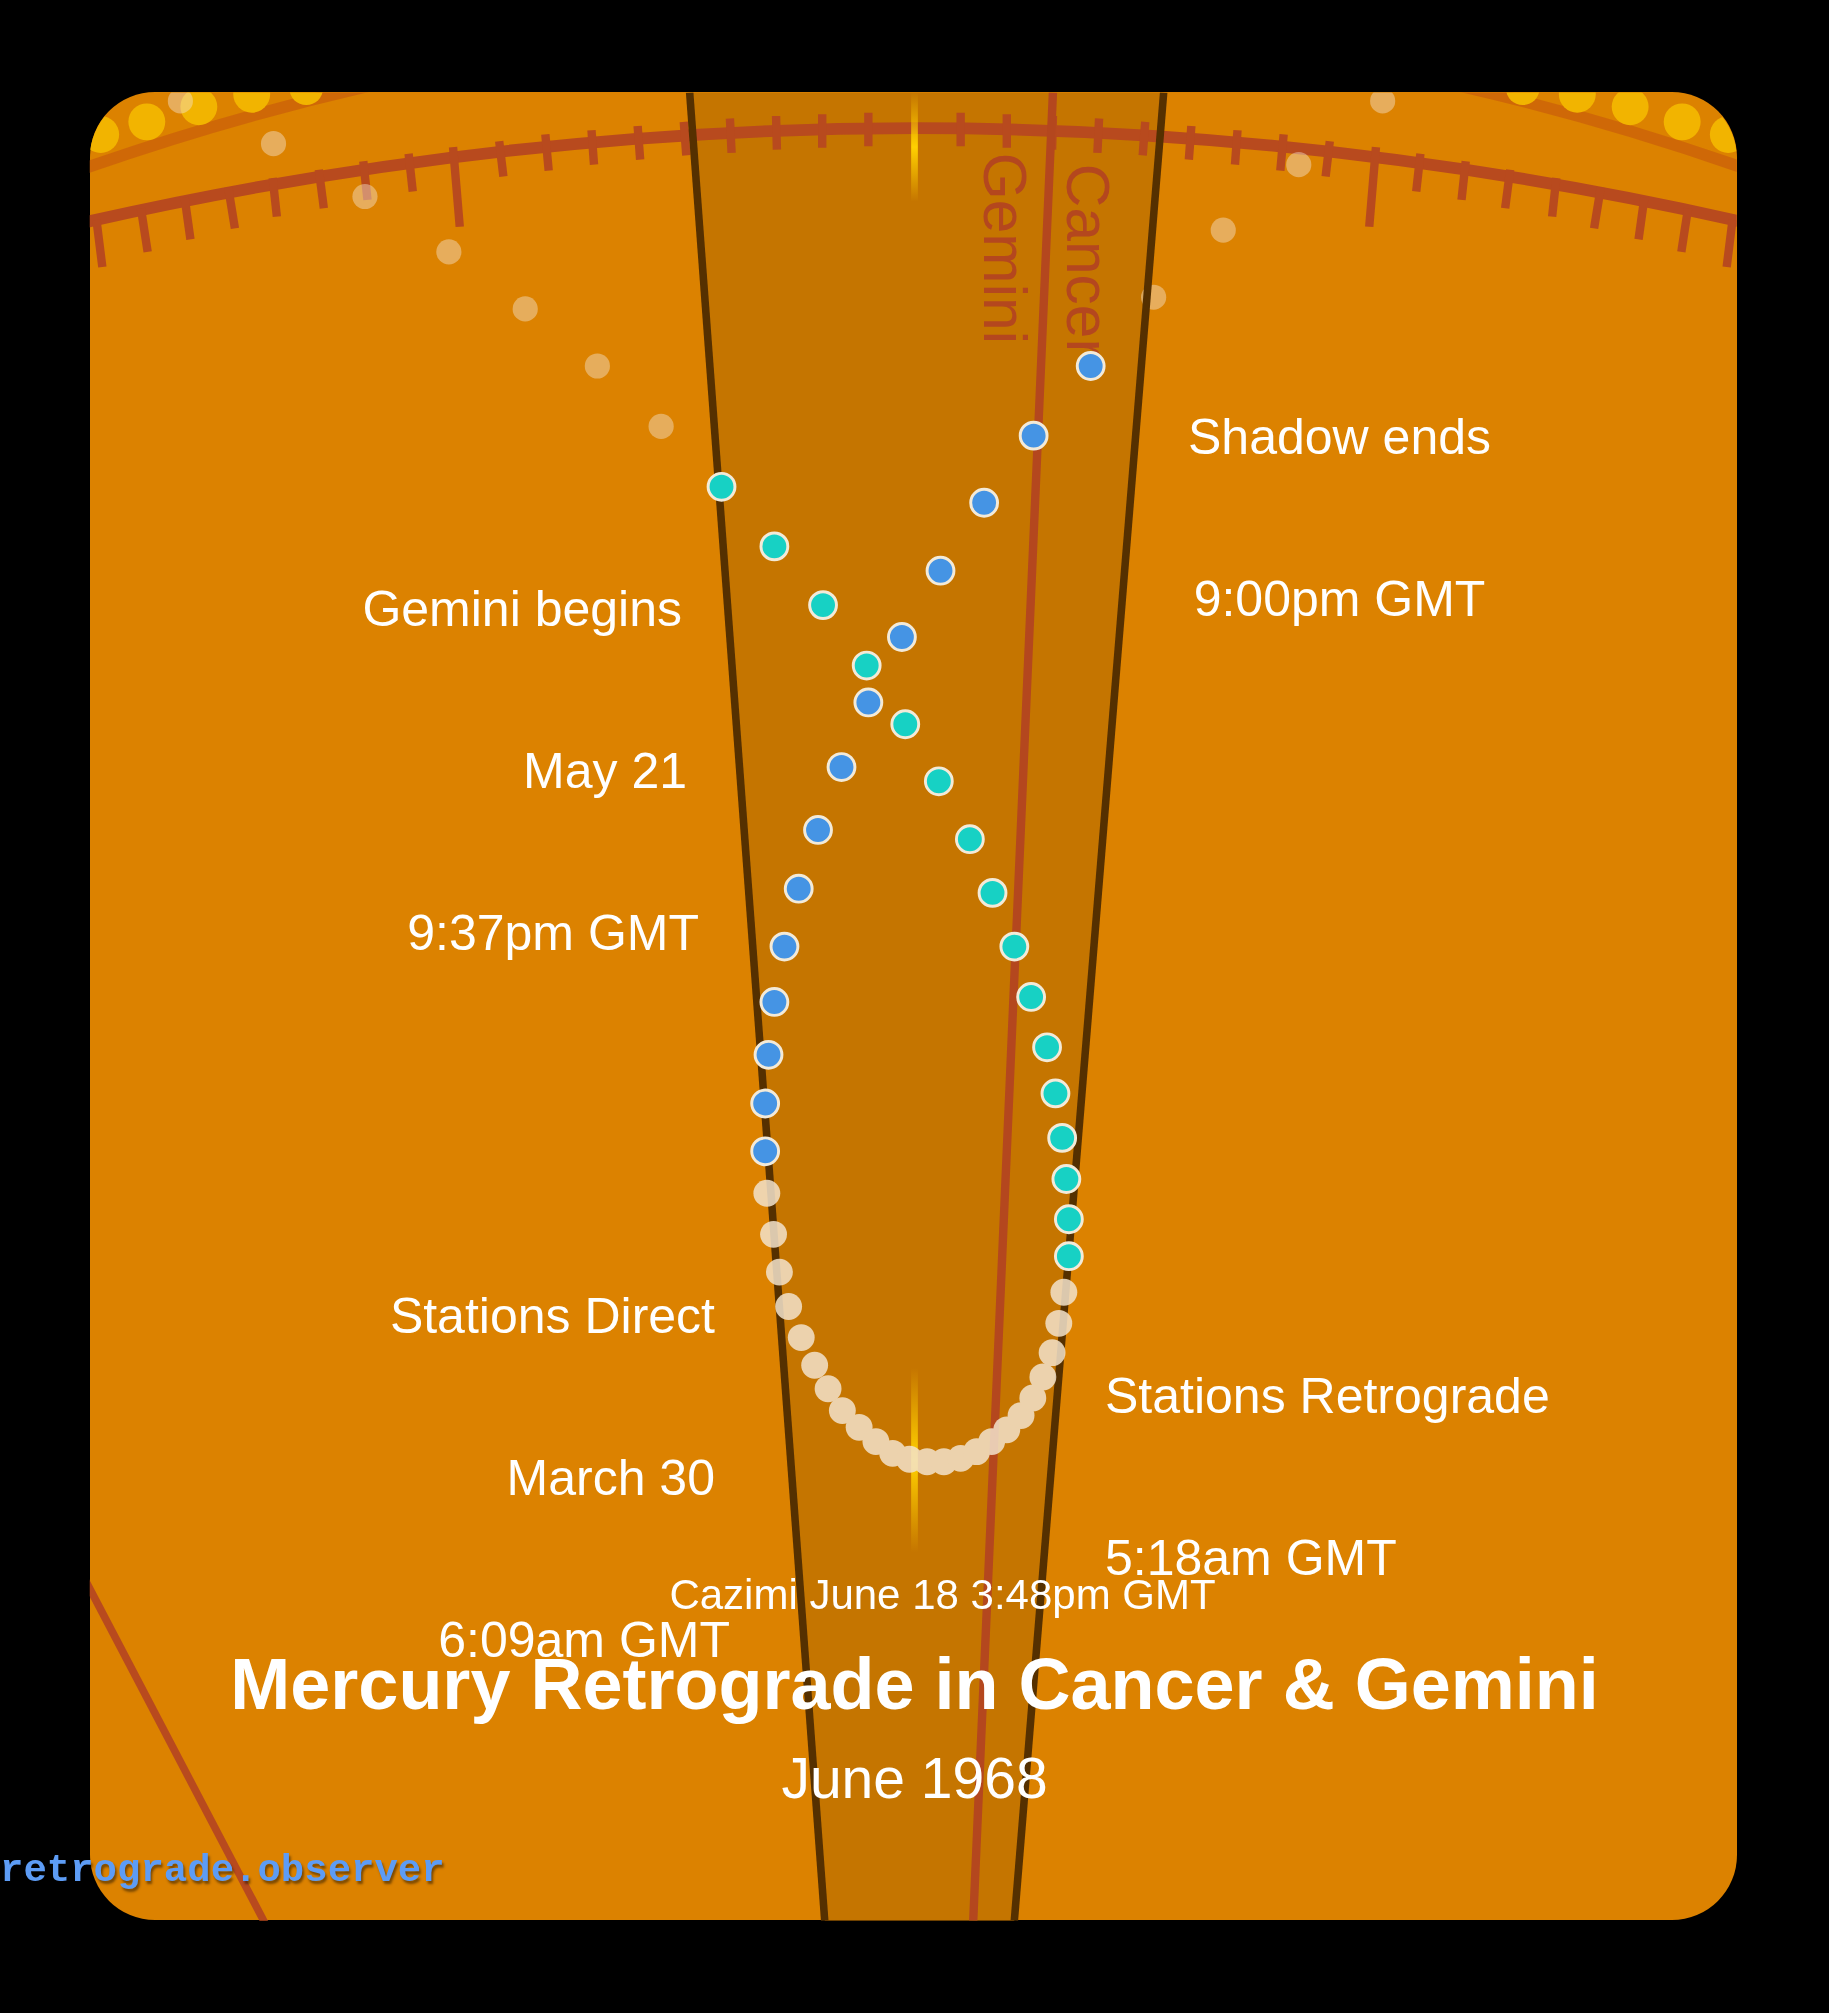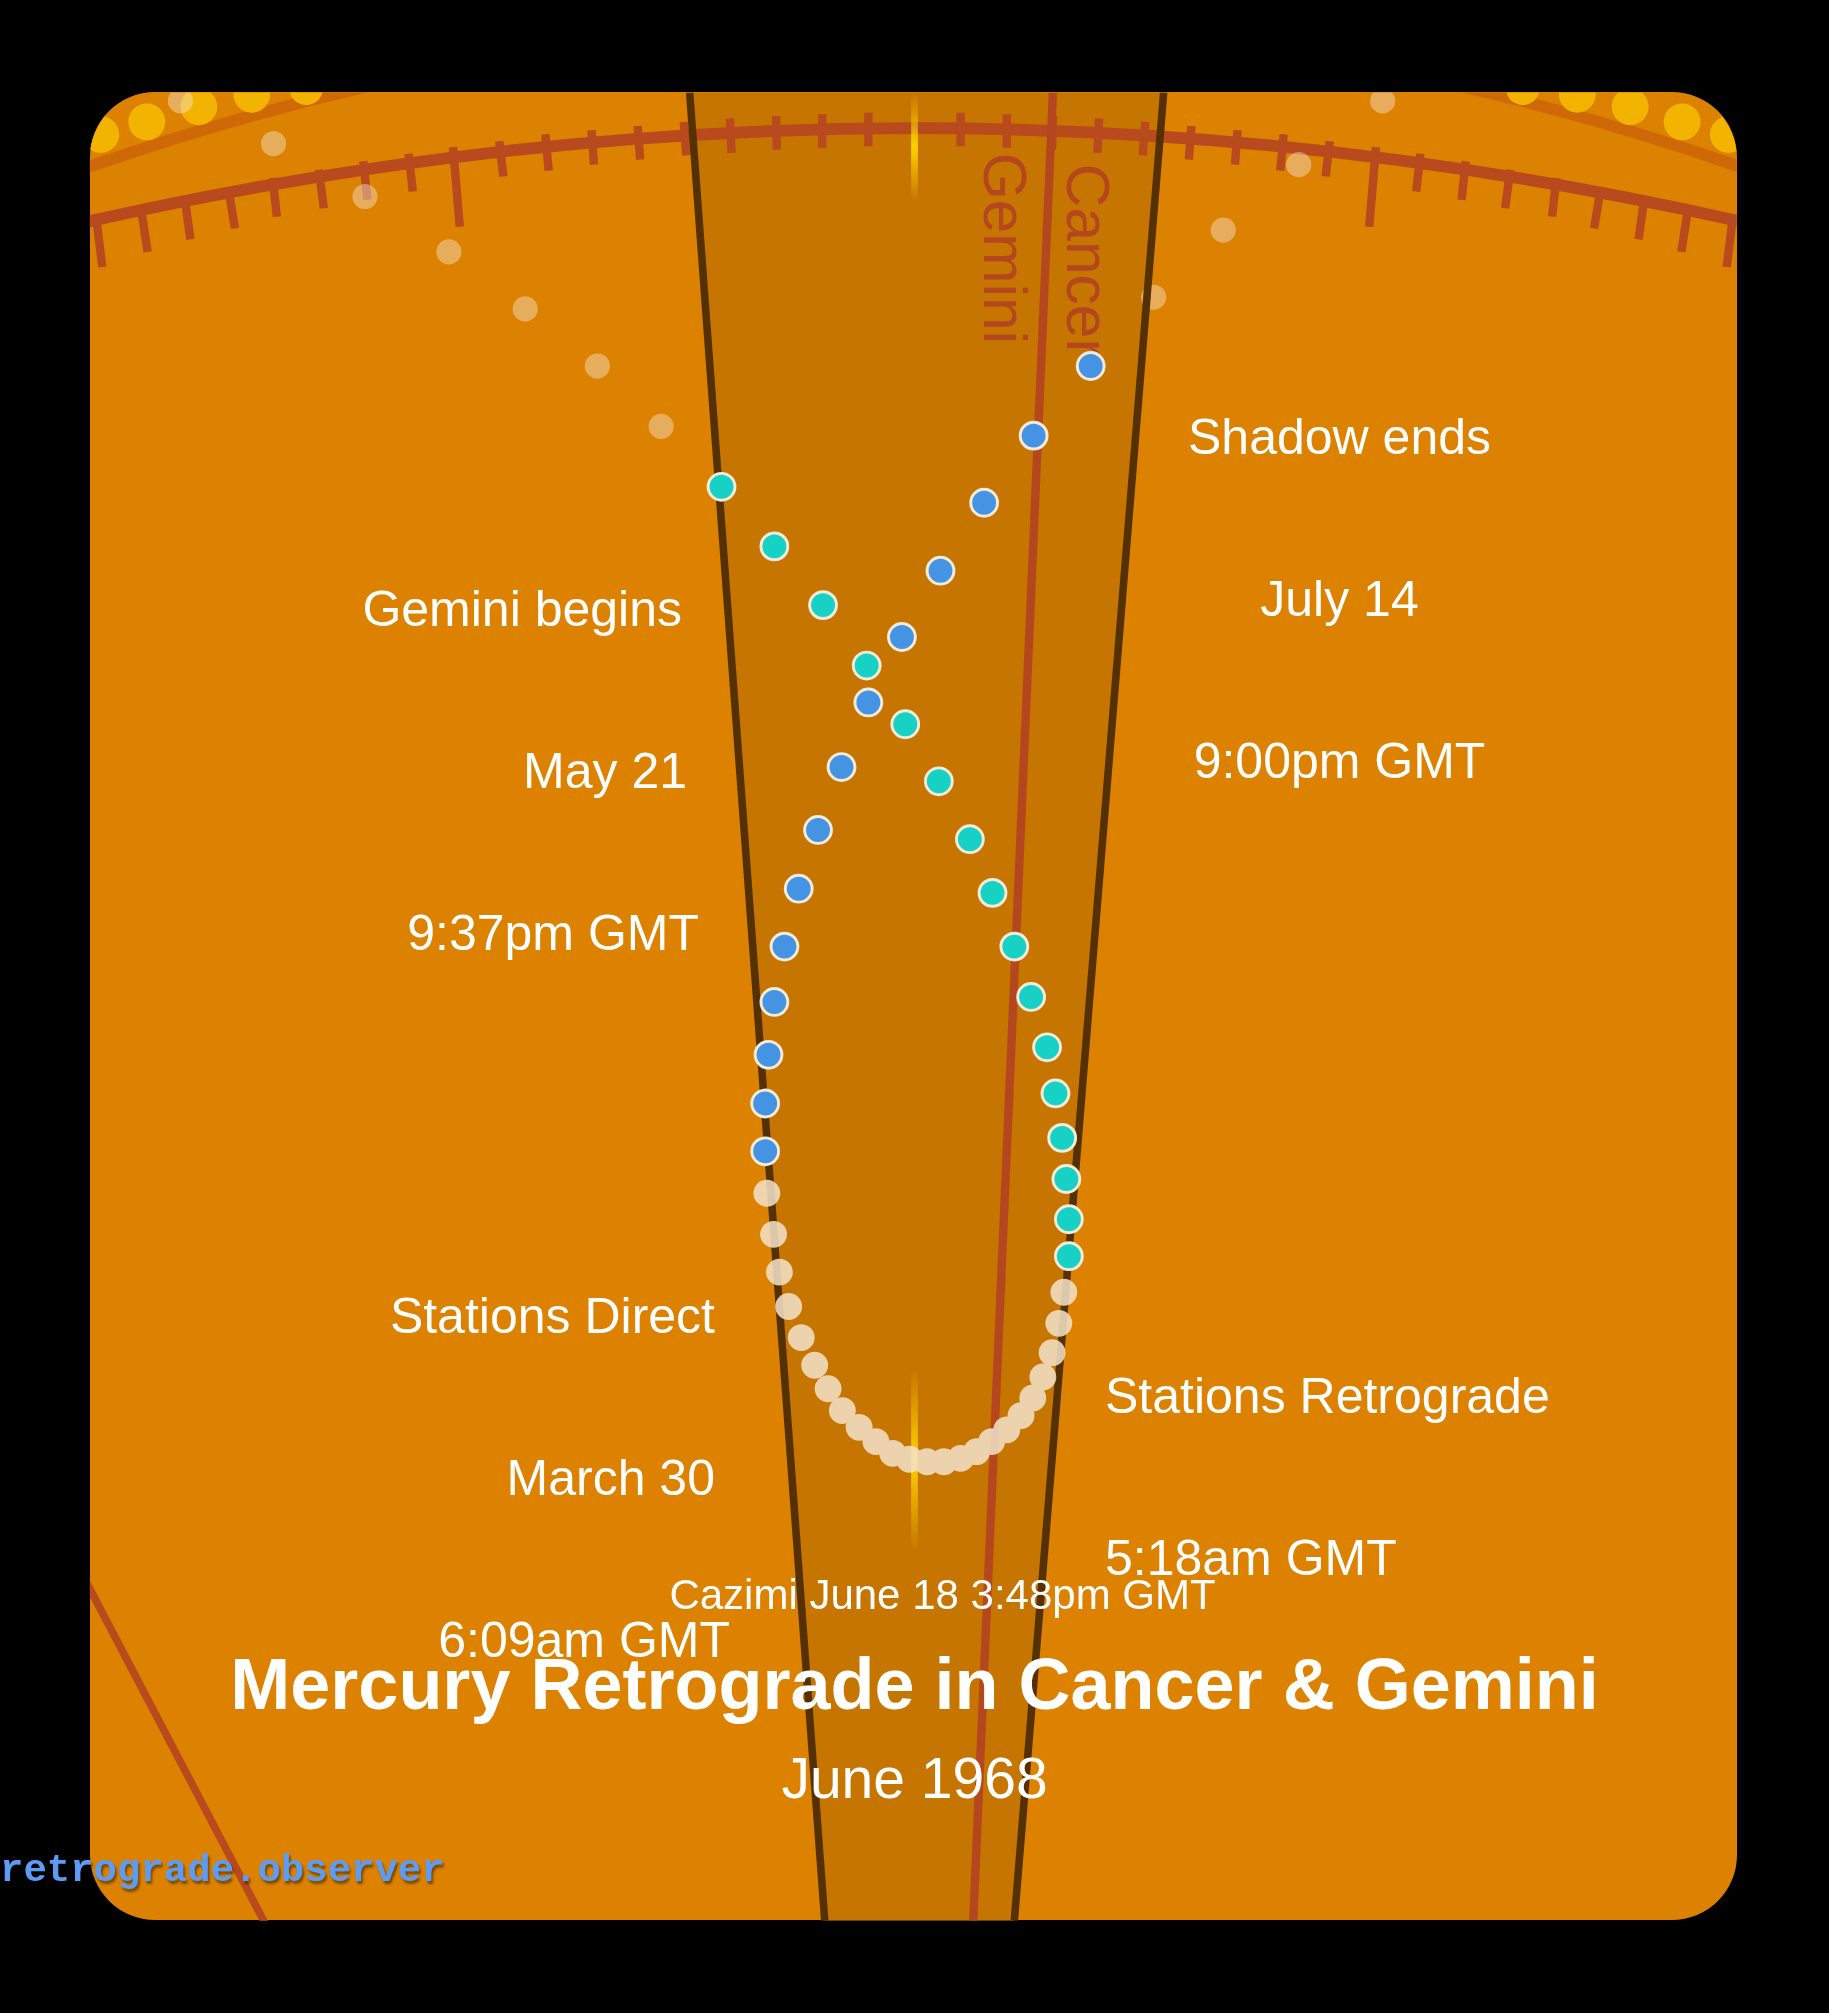--- a/index.html
+++ b/index.html
@@ -181,21 +181,20 @@
 </svg>
 
 <div class="lbl right" style="left:252px;top:474px;width:430px;">
   <div>Gemini begins</div>
   <div style="margin-right:-5px;">May 21</div>
   <div style="margin-right:-17px;">9:37pm GMT</div>
 </div>
 
 <div class="lbl" style="left:1188px;top:302px;text-align:center;">
   <div>Shadow ends</div>
-  <div>July 14</div>
   <div>9:00pm GMT</div>
 </div>
 
 <div class="lbl right" style="left:277px;top:1181px;width:438px;">
   <div>Stations Direct</div>
   <div>March 30</div>
   <div style="margin-right:-15px;">6:09am GMT</div>
 </div>
 
 <div class="lbl" style="left:1105px;top:1261px;">

